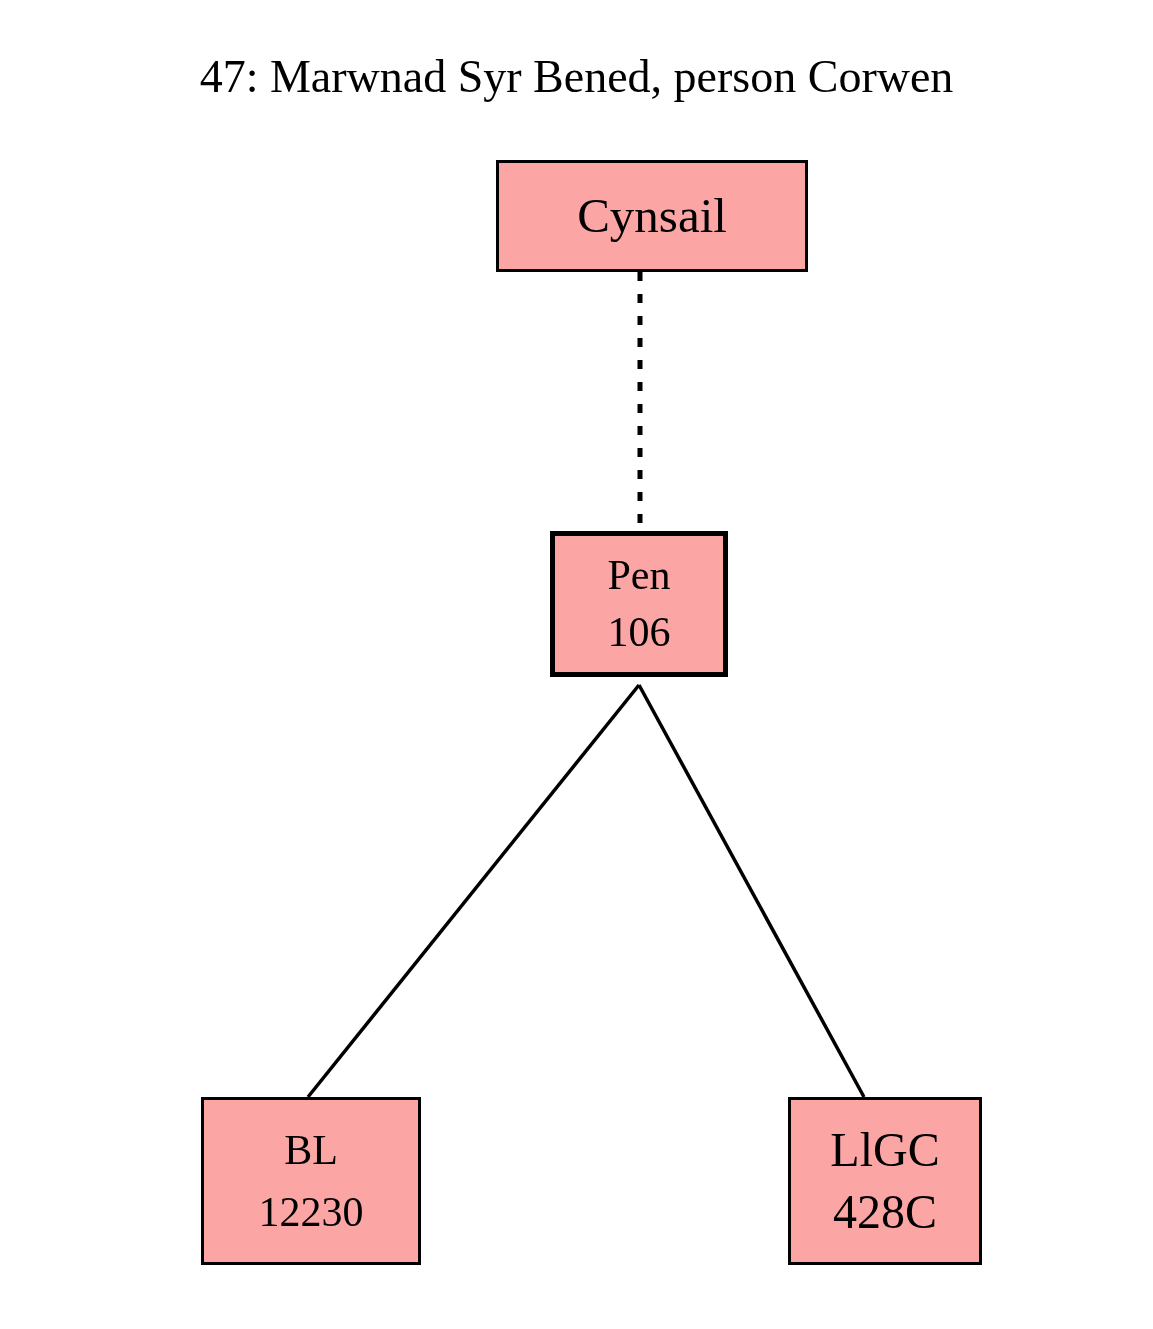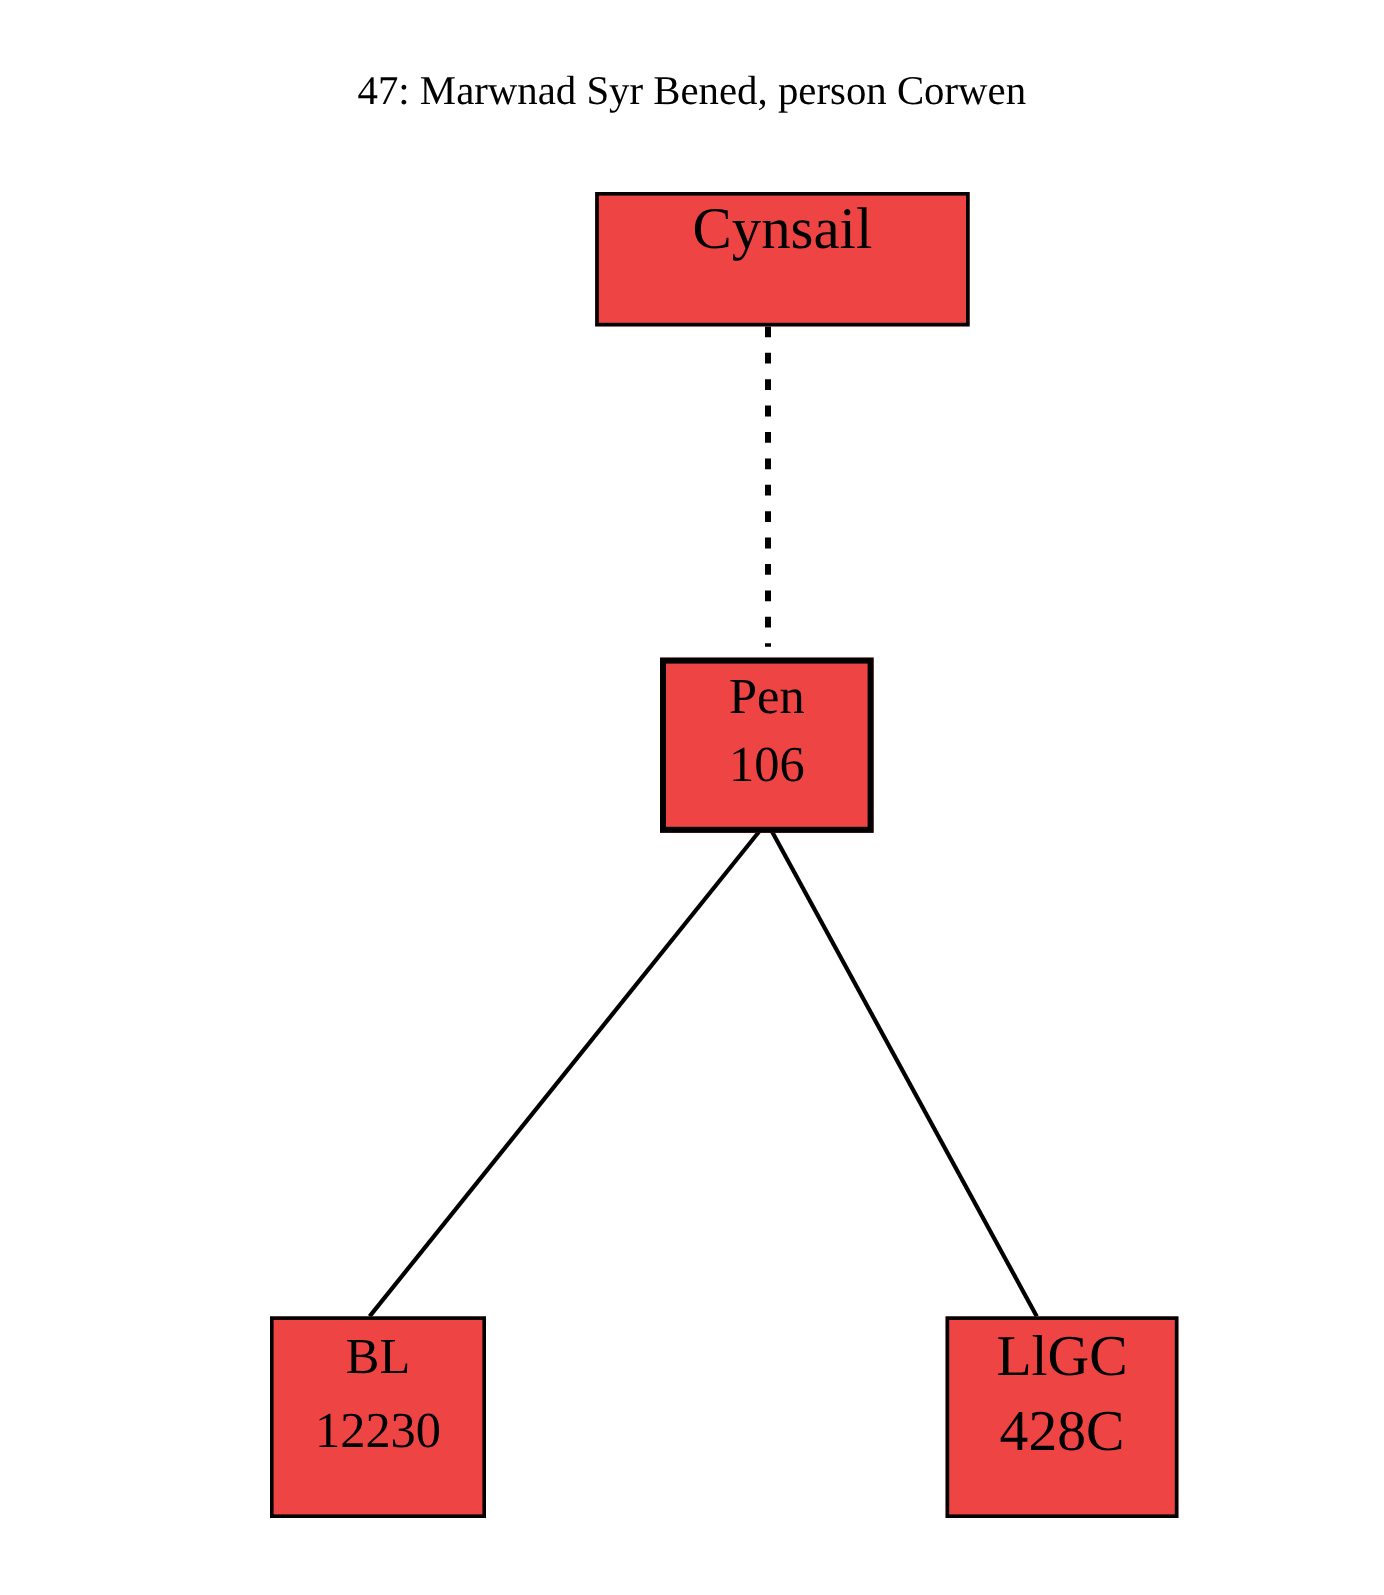--- a/index.html
+++ b/index.html
@@ -17,43 +17,43 @@
     height: 1329px;
     background: #ffffff;
     overflow: hidden;
   }
   #diagram-title {
     position: absolute;
     left: 0;
     top: 47px;
     width: 1153px;
     text-align: center;
-    font-size: 34px;
+    font-size: 46px;
     line-height: 60px;
     letter-spacing: 0px;
     white-space: nowrap;
     color: #000000;
   }
   #edge-layer {
     position: absolute;
     left: 0;
     top: 0;
     width: 1153px;
     height: 1329px;
     pointer-events: none;
   }
   .node-box {
     position: absolute;
     box-sizing: border-box;
-    background: #ef4444;
+    background: #fca5a5;
     border: 3px solid #000000;
     display: flex;
     flex-direction: column;
     align-items: center;
-    justify-content: flex-start;
+    justify-content: center;
     text-align: center;
     color: #000000;
   }
   .node-box.emphasis {
     border-width: 5px;
   }
   .node-line {
     display: block;
     white-space: nowrap;
   }
@@ -62,34 +62,33 @@
     top: 160px;
     width: 312px;
     height: 112px;
   }
   #node-cynsail .node-line {
     font-size: 49px;
     line-height: 56px;
   }
   #node-pen152 {
     left: 550px;
-    top: 548px;
+    top: 531px;
     width: 178px;
     height: 146px;
   }
   #node-pen152 .node-line {
     font-size: 42px;
     line-height: 57px;
   }
   #node-bl12230 {
     left: 201px;
     top: 1097px;
-    width: 180px;
+    width: 220px;
     height: 168px;
-    margin-left: 24px;
   }
   #node-bl12230 .node-line {
     font-size: 42px;
     line-height: 62px;
   }
   #node-llgc428c {
     left: 788px;
     top: 1097px;
     width: 194px;
     height: 168px;

